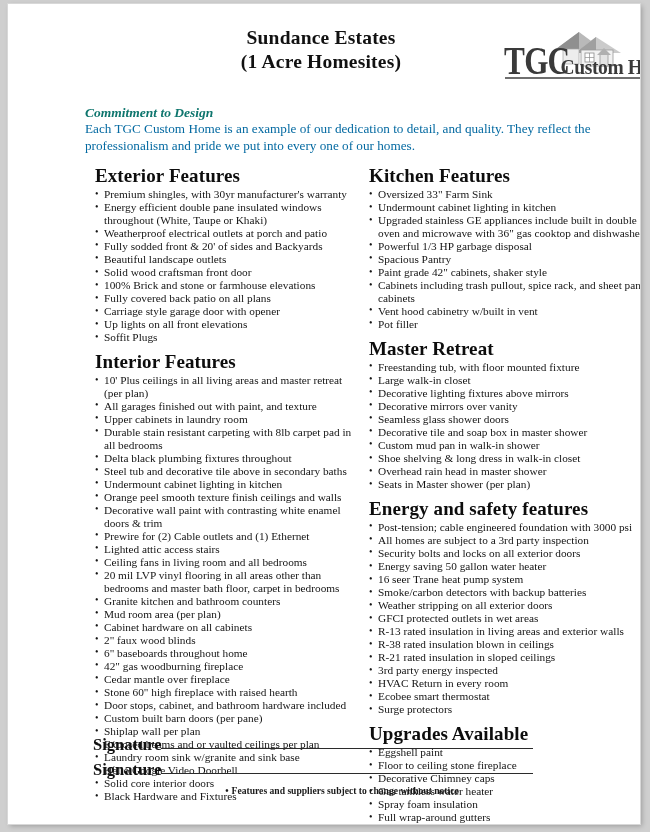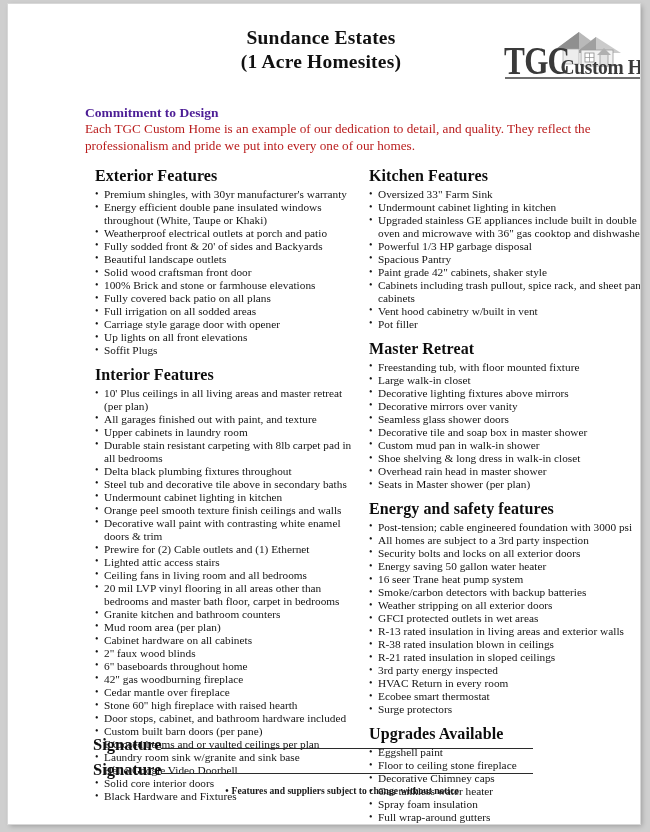--- a/index.html
+++ b/index.html
@@ -62,44 +62,45 @@
 
   
   .commit {
     margin: 6px 0 0 44px;
     width: 540px;
   }
   .commit-head {
     font-weight: bold;
     font-size: 13.5px;
     line-height: 17px;
-    color: #4c1d95;
+    color: #0f766e;
+    font-style: italic;
   }
   .commit-body {
     font-size: 13.2px;
     line-height: 16.5px;
-    color: #b91c1c;
+    color: #0369a1;
   }
 
   
   .cols {
     position: relative;
     margin: 10px 0 0 0;
     height: 600px;
   }
   .col {
     position: absolute;
     top: 0;
   }
   .col-left  { left: 46px;  width: 272px; }
   .col-right { left: 320px; width: 290px; }
 
   .sec-head {
     font-weight: bold;
-    font-size: 16px;
+    font-size: 19px;
     line-height: 23px;
     color: #0d0d0d;
     margin: 0 0 1px 8px;
     letter-spacing: .1px;
   }
   .sec-head.tight { margin-top: 6px; }
 
   ul.feat {
     list-style: none;
     margin: 0 0 0 0;
@@ -206,21 +207,20 @@
       <div class="sec-head">Exterior Features</div>
       <ul class="feat">
         <li>Premium shingles, with 30yr manufacturer's warranty</li>
         <li>Energy efficient double pane insulated windows throughout (White, Taupe or Khaki)</li>
         <li>Weatherproof electrical outlets at porch and patio</li>
         <li>Fully sodded front &amp; 20' of sides and Backyards</li>
         <li>Beautiful landscape outlets</li>
         <li>Solid wood craftsman front door</li>
         <li>100% Brick and stone or farmhouse elevations</li>
         <li>Fully covered back patio on all plans</li>
-        <li>Full irrigation on all sodded areas</li>
         <li>Carriage style garage door with opener</li>
         <li>Up lights on all front elevations</li>
         <li>Soffit Plugs</li>
       </ul>
 
       <div class="sec-head tight">Interior Features</div>
       <ul class="feat">
         <li>10' Plus ceilings in all living areas and master retreat (per plan)</li>
         <li>All garages finished out with paint, and texture</li>
         <li>Upper cabinets in laundry room</li>
@@ -237,20 +237,21 @@
         <li>Granite kitchen and bathroom counters</li>
         <li>Mud room area (per plan)</li>
         <li>Cabinet hardware on all cabinets</li>
         <li>2" faux wood blinds</li>
         <li>6" baseboards throughout home</li>
         <li>42" gas woodburning fireplace</li>
         <li>Cedar mantle over fireplace</li>
         <li>Stone 60" high fireplace with raised hearth</li>
         <li>Door stops, cabinet, and bathroom hardware included</li>
         <li>Custom built barn doors (per pane)</li>
+        <li>Shiplap wall per plan</li>
         <li>Exposed beams and or vaulted ceilings per plan</li>
         <li>Laundry room sink w/granite and sink base</li>
         <li>Hello Google Video Doorbell</li>
         <li>Solid core interior doors</li>
         <li>Black Hardware and Fixtures</li>
       </ul>
     </div>
 
     <div class="col col-right">
 

